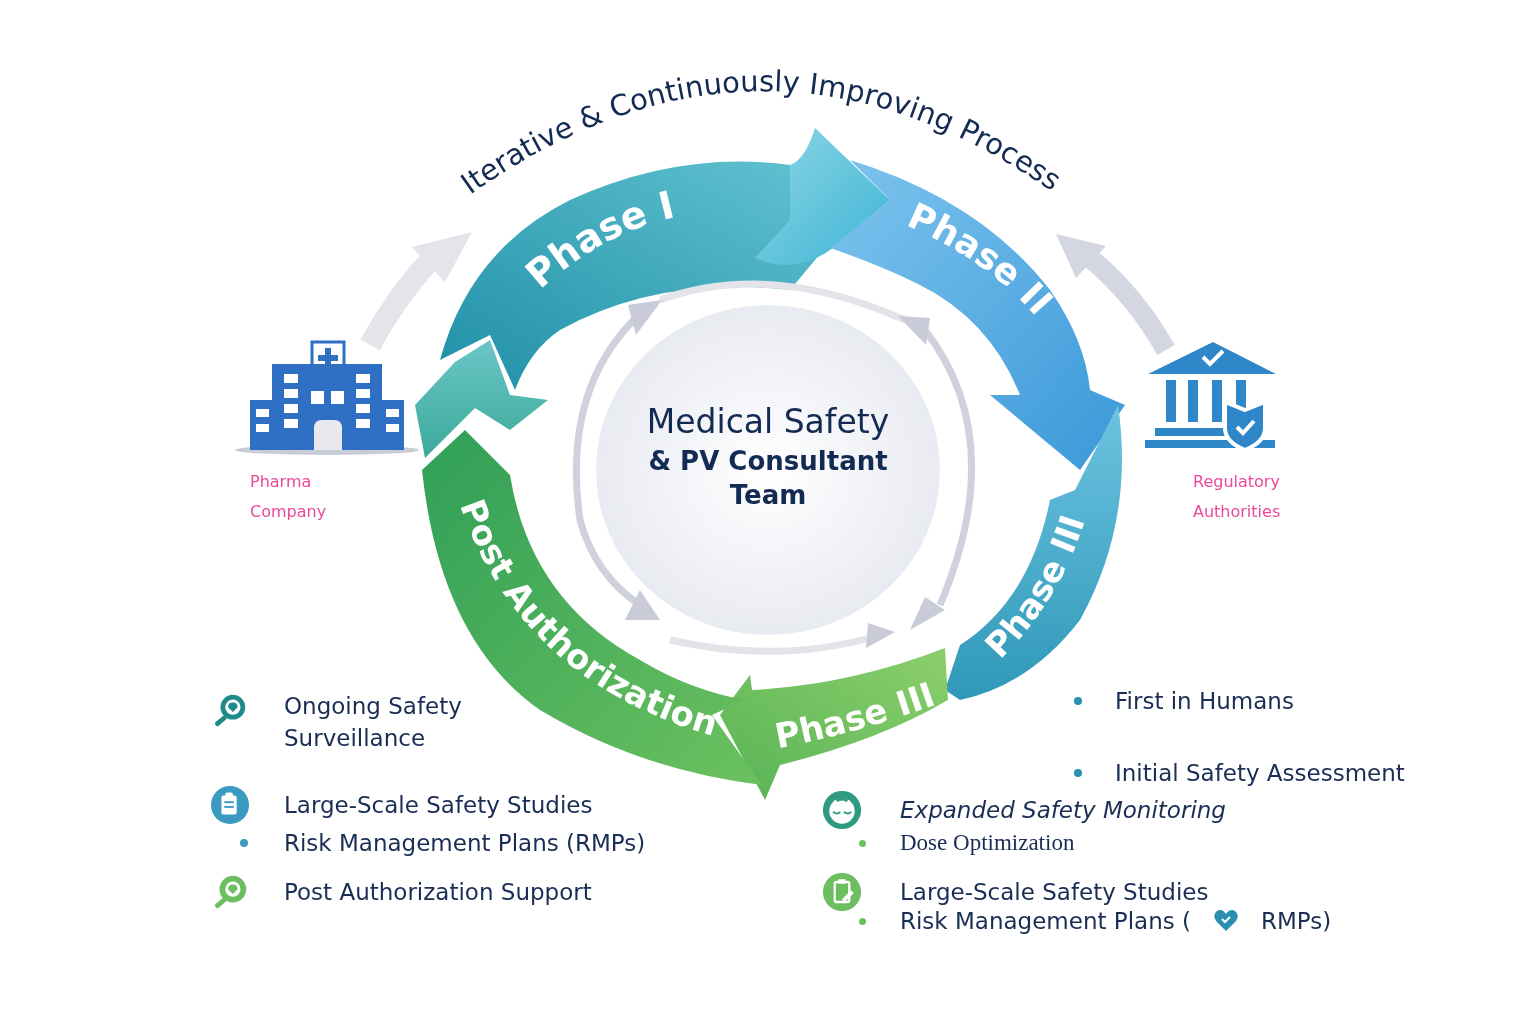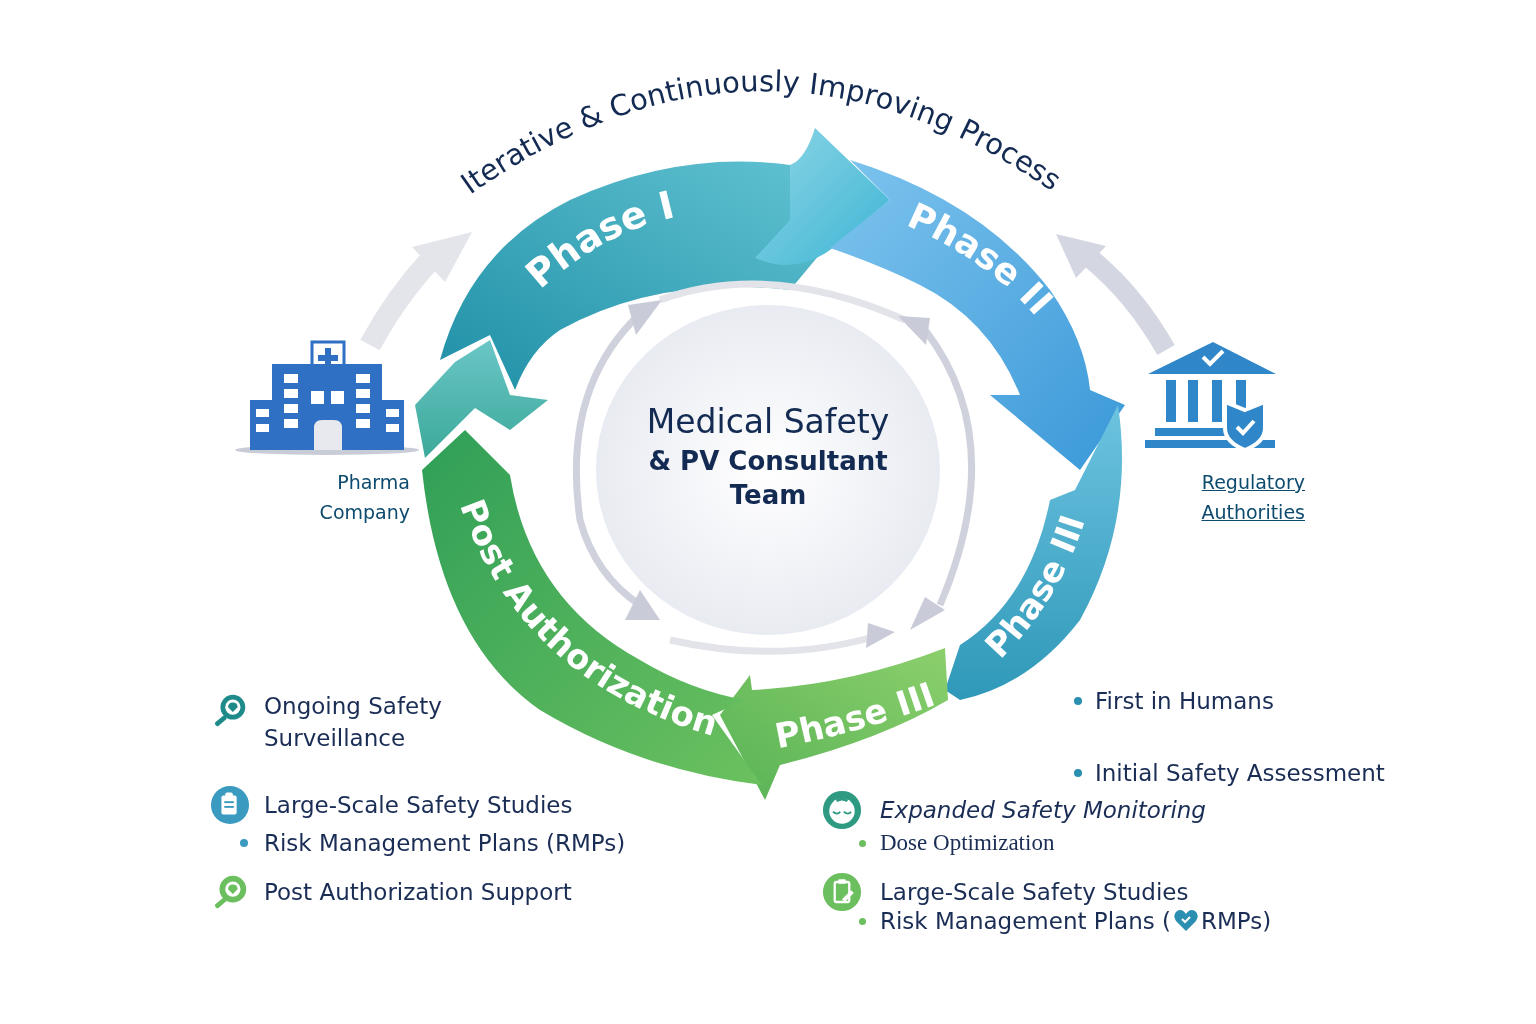--- a/index.html
+++ b/index.html
@@ -6,24 +6,24 @@
     body {
       width: 1536px; height: 1024px; overflow: hidden;
       background: #ffffff;
       font-family: "DejaVu Sans", sans-serif;
       position: relative;
     }
     #stage { position: absolute; left: 0; top: 0; width: 1536px; height: 1024px; }
     .txt { fill: #132a52; font-family: "DejaVu Sans", sans-serif; }
     .phase-label { fill: #ffffff; font-family: "DejaVu Sans", sans-serif; font-weight: bold; }
     .list { position: absolute; color: #1a2d55; font-family: "DejaVu Sans", sans-serif; font-size: 23px; }
-    .row { position: absolute; display: flex; align-items: center; white-space: nowrap; }
+    .row { position: absolute; display: flex; align-items: center; white-space: nowrap; gap: 20px; }
     .dot { display: inline-block; width: 8px; height: 8px; border-radius: 50%; margin-right: 16px; }
     .icon-circle { width: 40px; height: 40px; display: inline-flex; align-items: center; justify-content: center; margin-right: 14px; }
-    .entity-label { position: absolute; text-align: right; color: #0c4a6e; font-size: 19px; line-height: 30px; font-family: "DejaVu Sans", sans-serif; }
+    .entity-label { position: absolute; text-align: left; color: #ec4899; font-size: 16px; line-height: 30px; font-family: "DejaVu Sans", sans-serif; }
   </style>
 </head>
 <body>
 
 <svg id="stage" width="1536" height="1024" viewBox="0 0 1536 1024">
   <defs>
     <linearGradient id="g1" x1="0" y1="1" x2="1" y2="0">
       <stop offset="0" stop-color="#1f8fa6"></stop>
         <stop offset="1" stop-color="#62c3d2"></stop>
     </linearGradient>
@@ -163,21 +163,21 @@
     <rect x="1145" y="440" width="130" height="8" fill="#2f86c8"></rect>
     <path d="M 1245 410 L 1265 402 L 1265 428 Q 1265 442 1245 450 Q 1225 442 1225 428 L 1225 402 Z" fill="#2f86c8" stroke="#ffffff" stroke-width="4"></path>
     <path d="M 1237 427 L 1243 433 L 1254 421" stroke="#ffffff" stroke-width="4" fill="none"></path>
   </g>
 </svg>
 
 <div class="entity-label" style="left:250px; top:467px; width:160px;">
   <div>Pharma</div>
   <div>Company</div>
 </div>
-<div class="entity-label" style="left:1130px; top:467px; width:175px;text-decoration:underline;">
+<div class="entity-label" style="left:1193px; top:467px; width:175px;">
   <div>Regulatory</div>
   <div>Authorities</div>
 </div>
 
 <div class="list" style="left:0; top:0;">
   <div class="row" style="left:210px; top:690px; align-items:flex-start;">
     <span class="icon-circle">
       <svg width="42" height="42" viewBox="0 0 42 42">
           <circle cx="24" cy="18" r="13" fill="#1f8a8a"></circle>
           <circle cx="24" cy="18" r="8" fill="#ffffff"></circle>

